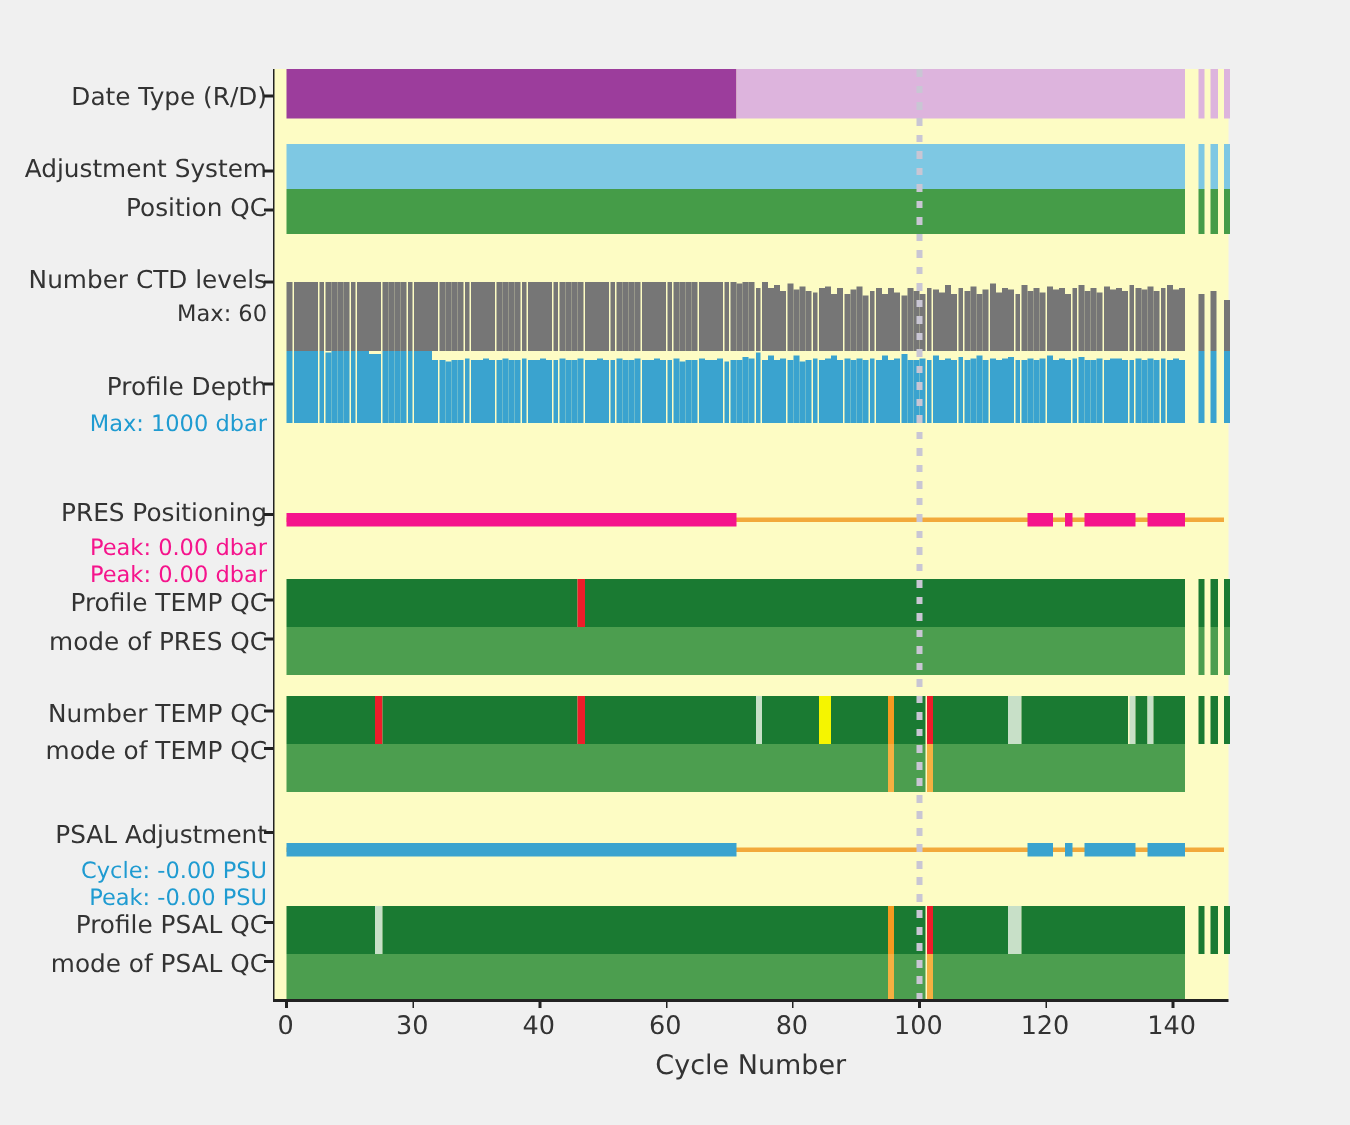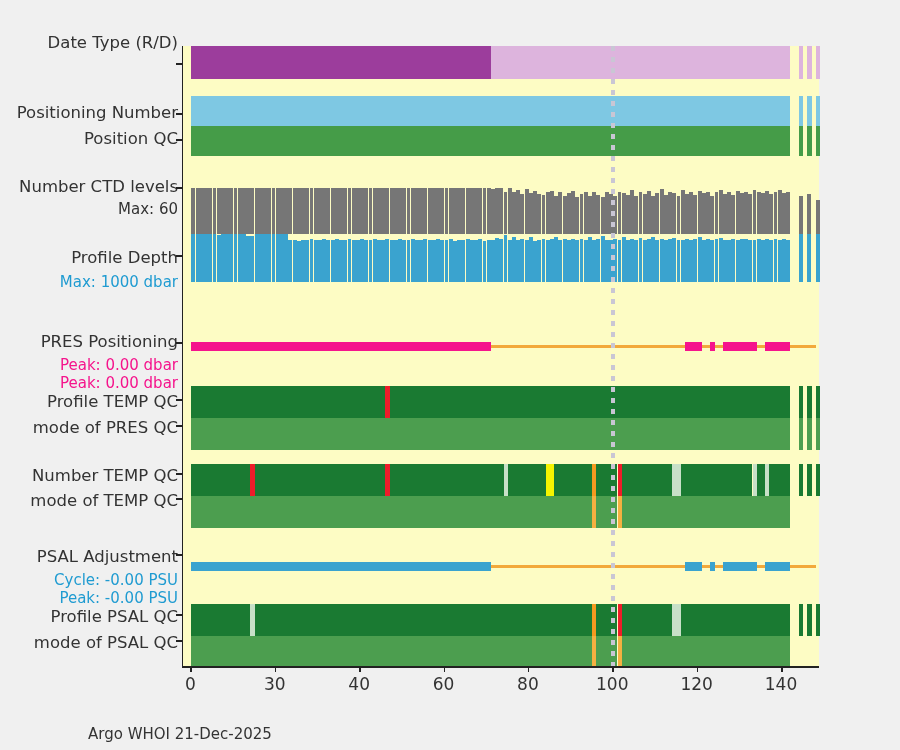--- a/index.html
+++ b/index.html
@@ -483,22 +483,22 @@
         <div class="seg" style="left: 8.43709px; width: 400.762px; background: rgb(76, 158, 79);"></div>
         <div class="seg" style="left: 409.199px; width: 4.21854px; background: rgb(245, 176, 65);"></div>
         <div class="seg" style="left: 413.417px; width: 21.0927px; background: rgb(76, 158, 79);"></div>
         <div class="seg" style="left: 434.51px; width: 4.21854px; background: rgb(245, 176, 65);"></div>
         <div class="seg" style="left: 438.728px; width: 168.742px; background: rgb(76, 158, 79);"></div>
       </div>
       <div id="marker" style="left: 428.291px;"></div>
     </div>
 
   <div id="labels-layer">
-      <div class="ylab" style="top: 34px;">Date Type (R/D)</div>
-      <div class="ylab" style="top: 104px;">Positioning Number</div>
+      <div class="ylab" style="top: 56px;">Date Type (R/D)</div>
+      <div class="ylab" style="top: 104px;">Adjustment System</div>
       <div class="ylab" style="top: 130px;">Position QC</div>
       <div class="ylab" style="top: 178px;">Number CTD levels</div>
       <div class="ylab sub" style="top: 201px;">Max: 60</div>
       <div class="ylab" style="top: 249px;">Profile Depth</div>
       <div class="ylab sub cyan" style="top: 274px;">Max: 1000 dbar</div>
       <div class="ylab" style="top: 333px;">PRES Positioning</div>
       <div class="ylab sub pink" style="top: 357px;">Peak: 0.00 dbar</div>
       <div class="ylab sub pink" style="top: 375px;">Peak: 0.00 dbar</div>
       <div class="ylab" style="top: 393px;">Profile TEMP QC</div>
       <div class="ylab" style="top: 419px;">mode of PRES QC</div>
@@ -538,15 +538,15 @@
       <div class="xticklab" style="left: 443.55px;">60</div>
       <div class="xtick" style="left: 527.921px;"></div>
       <div class="xticklab" style="left: 527.921px;">80</div>
       <div class="xtick" style="left: 612.291px;"></div>
       <div class="xticklab" style="left: 612.291px;">100</div>
       <div class="xtick" style="left: 696.662px;"></div>
       <div class="xticklab" style="left: 696.662px;">120</div>
       <div class="xtick" style="left: 781.033px;"></div>
       <div class="xticklab" style="left: 781.033px;">140</div>
     </div>
-  <div id="credit">Argo WHOI 21-Dec-2025</div>
+  <div id="xlabel">Cycle Number</div>
 
 </div>
 
 </body></html>

